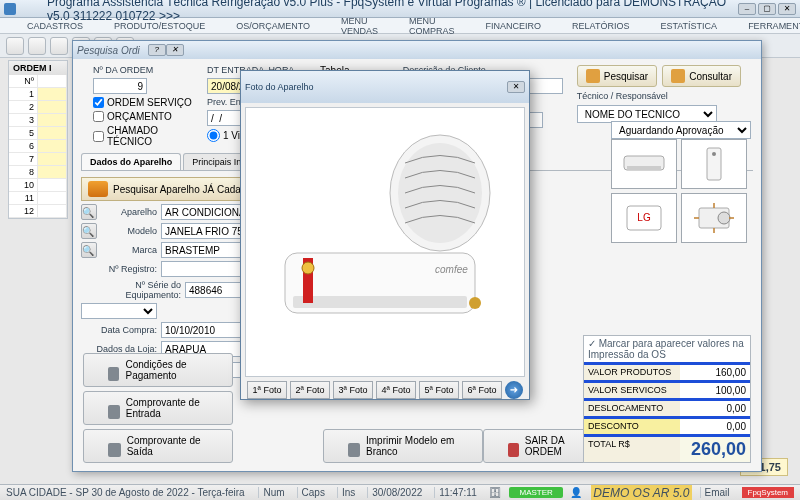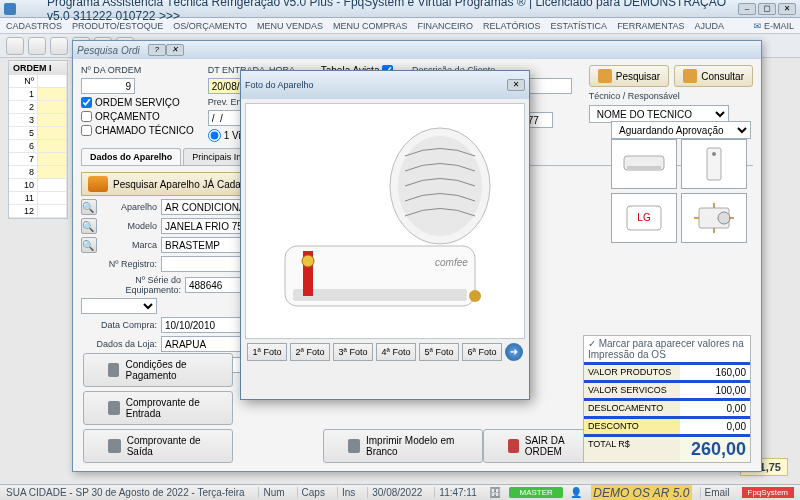--- a/index.html
+++ b/index.html
@@ -6,41 +6,41 @@
 body { background: #e8e8e8; width: 800px; height: 500px; overflow: hidden; position: relative; }
 
 
 .titlebar { background: linear-gradient(#e8f0f8, #d0dce8); height: 18px; display: flex; align-items: center; padding: 0 4px; border-bottom: 1px solid #a0b0c0; }
 .titlebar .icon { width: 12px; height: 12px; background: #4080c0; border-radius: 2px; margin-right: 4px; }
 .titlebar .title { flex: 1; color: #204060; font-size: 12px; margin-left: 27px; }
 .winbtns { display: flex; gap: 2px; }
 .winbtn { width: 18px; height: 12px; background: #d0d8e0; border: 1px solid #90a0b0; border-radius: 2px; font-size: 8px; text-align: center; line-height: 10px; cursor: pointer; }
 
 .menubar { background: #f0f4f8; height: 16px; display: flex; align-items: center; padding: 0 6px; gap: 10px; border-bottom: 1px solid #c0c8d0; }
-.menubar span { color: #405060; font-size: 9px; cursor: pointer; }
+.menubar span { color: #405060; font-size: 9px; cursor: pointer; margin-left: 21px; }
 .menubar .mail-btn { margin-left: auto; display: flex; align-items: center; gap: 3px; color: #2060a0; }
 
 .toolbar { background: #e8ecf0; height: 24px; display: flex; align-items: center; padding: 0 6px; gap: 4px; border-bottom: 1px solid #c0c8d0; }
 .tbtn { width: 18px; height: 18px; background: linear-gradient(#f8f8f8,#e0e0e0); border: 1px solid #b0b8c0; border-radius: 3px; }
 
 
 .bg-left { position: absolute; left: 8px; top: 60px; width: 60px; background: #fff; border: 1px solid #c0c8d0; }
 .bg-left .hdr { background: linear-gradient(#f0f0f0,#e0e0e0); padding: 2px 4px; font-size: 9px; font-weight: bold; }
 .bg-left .row { display: flex; border-bottom: 1px solid #e8e8e8; }
 .bg-left .cell { width: 48px; padding: 1px 3px; text-align: right; border-right: 1px solid #e8e8e8; font-size: 9px; }
 .bg-left .cell.y { background: #fff8c0; }
 
 .bg-right-amt { position: absolute; right: 12px; bottom: 24px; background: #fff8d0; border: 1px solid #d0c080; padding: 2px 6px; font-size: 11px; font-weight: bold; color: #304050; }
 
 
 .dialog { position: absolute; left: 72px; top: 40px; width: 690px; height: 432px; background: #f4f4f4; border: 1px solid #7090b0; box-shadow: 2px 2px 8px rgba(0,0,0,0.3); }
 .dialog .dtitle { background: linear-gradient(#e8f0f8,#c8d8e8); height: 18px; display: flex; align-items: center; padding: 0 4px; font-style: italic; }
 .dialog .dtitle .t { flex: 1; font-size: 9px; color: #204060; }
 
-.dform { padding: 6px 8px; display: flex; gap: 14px; }
+.dform { padding: 6px 20px; display: flex; gap: 14px; }
 .fcol { display: flex; flex-direction: column; gap: 3px; }
 .flabel { font-size: 9px; color: #304050; }
 .finput { border: 1px solid #a0b0c0; background: #fff; padding: 1px 3px; font-size: 10px; height: 16px; }
 .finput.num { text-align: right; width: 54px; }
 .finput.date { width: 62px; background: #fff8c0; }
 .finput.time { width: 34px; }
 .finput.wide { width: 160px; }
 .fcheck { display: flex; align-items: center; gap: 3px; font-size: 9px; }
 .fcheck input { width: 11px; height: 11px; }
 .fradio { display: flex; align-items: center; gap: 3px; font-size: 9px; }
@@ -61,39 +61,39 @@
 .pesq-apar { background: linear-gradient(#f8f4e0,#e8dcc0); border: 1px solid #c0b080; padding: 3px 6px; font-size: 9px; display: flex; align-items: center; gap: 5px; cursor: pointer; }
 .pesq-apar .pic { width: 20px; height: 16px; background: linear-gradient(#f0a030,#d07010); border-radius: 3px; }
 
 .thumbs { position: absolute; right: 10px; top: 98px; width: 140px; display: flex; flex-wrap: wrap; gap: 4px; }
 .thumb { width: 66px; height: 50px; background: #fff; border: 1px solid #a0a8b0; display: flex; align-items: center; justify-content: center; }
 .thumb svg { width: 54px; height: 40px; }
 
 .statuscombo { position: absolute; right: 10px; top: 80px; width: 140px; }
 
 .bigbtns { position: absolute; left: 10px; bottom: 8px; display: flex; flex-direction: column; gap: 4px; }
-.bigbtn { width: 150px; background: linear-gradient(#f4f4f4,#e4e4e4); border: 1px solid #a8b0b8; border-radius: 3px; padding: 5px 24px; font-size: 9px; display: flex; align-items: center; gap: 6px; cursor: pointer; }
+.bigbtn { width: 150px; background: linear-gradient(#f4f4f4,#e4e4e4); border: 1px solid #a8b0b8; border-radius: 3px; padding: 5px 24px; font-size: 9px; display: flex; align-items: flex-end; gap: 6px; cursor: pointer; }
 .bigbtn .bic { width: 16px; height: 14px; background: #808890; border-radius: 2px; }
 
 .print-sair { position: absolute; bottom: 8px; left: 250px; display: flex; }
 
 .totals { position: absolute; right: 10px; bottom: 8px; width: 168px; background: #fff; border: 1px solid #b0b8c0; }
 .totals .hint { font-size: 8px; padding: 2px 4px; color: #506070; }
 .totals .trow { display: flex; border-top: 3px solid #1d4ed8; }
 .totals .tlbl { width: 96px; padding: 2px 4px; font-size: 9px; background: #f4f0e0; }
 .totals .tval { flex: 1; padding: 2px 4px; text-align: right; font-size: 10px; }
 .totals .trow.desc .tlbl { background: #f8f0a0; }
 .totals .trow.total { background: #f8f8e8; }
 .totals .trow.total .tval { font-size: 18px; font-weight: bold; color: #2050a0; }
 
 
 .photomodal { position: absolute; left: 240px; top: 70px; width: 290px; height: 330px; background: #f0f0f0; border: 1px solid #6080a0; box-shadow: 3px 3px 12px rgba(0,0,0,0.4); }
-.photomodal .ptitle { background: linear-gradient(#e8f0f8,#c8d8e8); height: 28px; display: flex; align-items: center; padding: 0 4px; }
+.photomodal .ptitle { background: linear-gradient(#e8f0f8,#c8d8e8); height: 16px; display: flex; align-items: center; padding: 16px 4px; }
 .photomodal .ptitle .t { flex: 1; font-size: 9px; color: #204060; }
-.photomodal .pimg { margin: 4px; height: 236px; background: #fff; border: 1px solid #c0c8d0; display: flex; align-items: center; justify-content: center; }
+.photomodal .pimg { margin: 4px; height: 270px; background: #fff; border: 1px solid #c0c8d0; display: flex; justify-content: center; }
 .photomodal .pbtns { display: flex; gap: 3px; padding: 0 6px; align-items: center; }
 .photomodal .pbtn { flex: 1; background: linear-gradient(#f4f4f4,#e4e4e4); border: 1px solid #a0a8b0; padding: 3px 0; font-size: 9px; text-align: center; cursor: pointer; }
 .photomodal .parrow { width: 18px; height: 18px; background: radial-gradient(#60a0e0,#2060a0); border-radius: 50%; color: #fff; text-align: center; line-height: 18px; cursor: pointer; }
 
 
 .statusbar { position: absolute; left: 0; bottom: 0; width: 800px; height: 16px; background: linear-gradient(#f0f0f0,#e0e0e0); border-top: 1px solid #b0b8c0; display: flex; align-items: center; padding: 0 6px; gap: 8px; font-size: 9px; color: #405060; }
 .statusbar .seg { padding: 0 4px; border-left: 1px solid #c0c8d0; }
 .statusbar .master { background: #40c040; color: #fff; padding: 1px 10px; border-radius: 2px; font-size: 8px; }
 .statusbar .demo { background: #f0d060; padding: 1px 2px; font-size: 12px; font-style: italic; }
 .statusbar .fpq { background: #e04040; color: #fff; padding: 1px 6px; font-size: 8px; }

